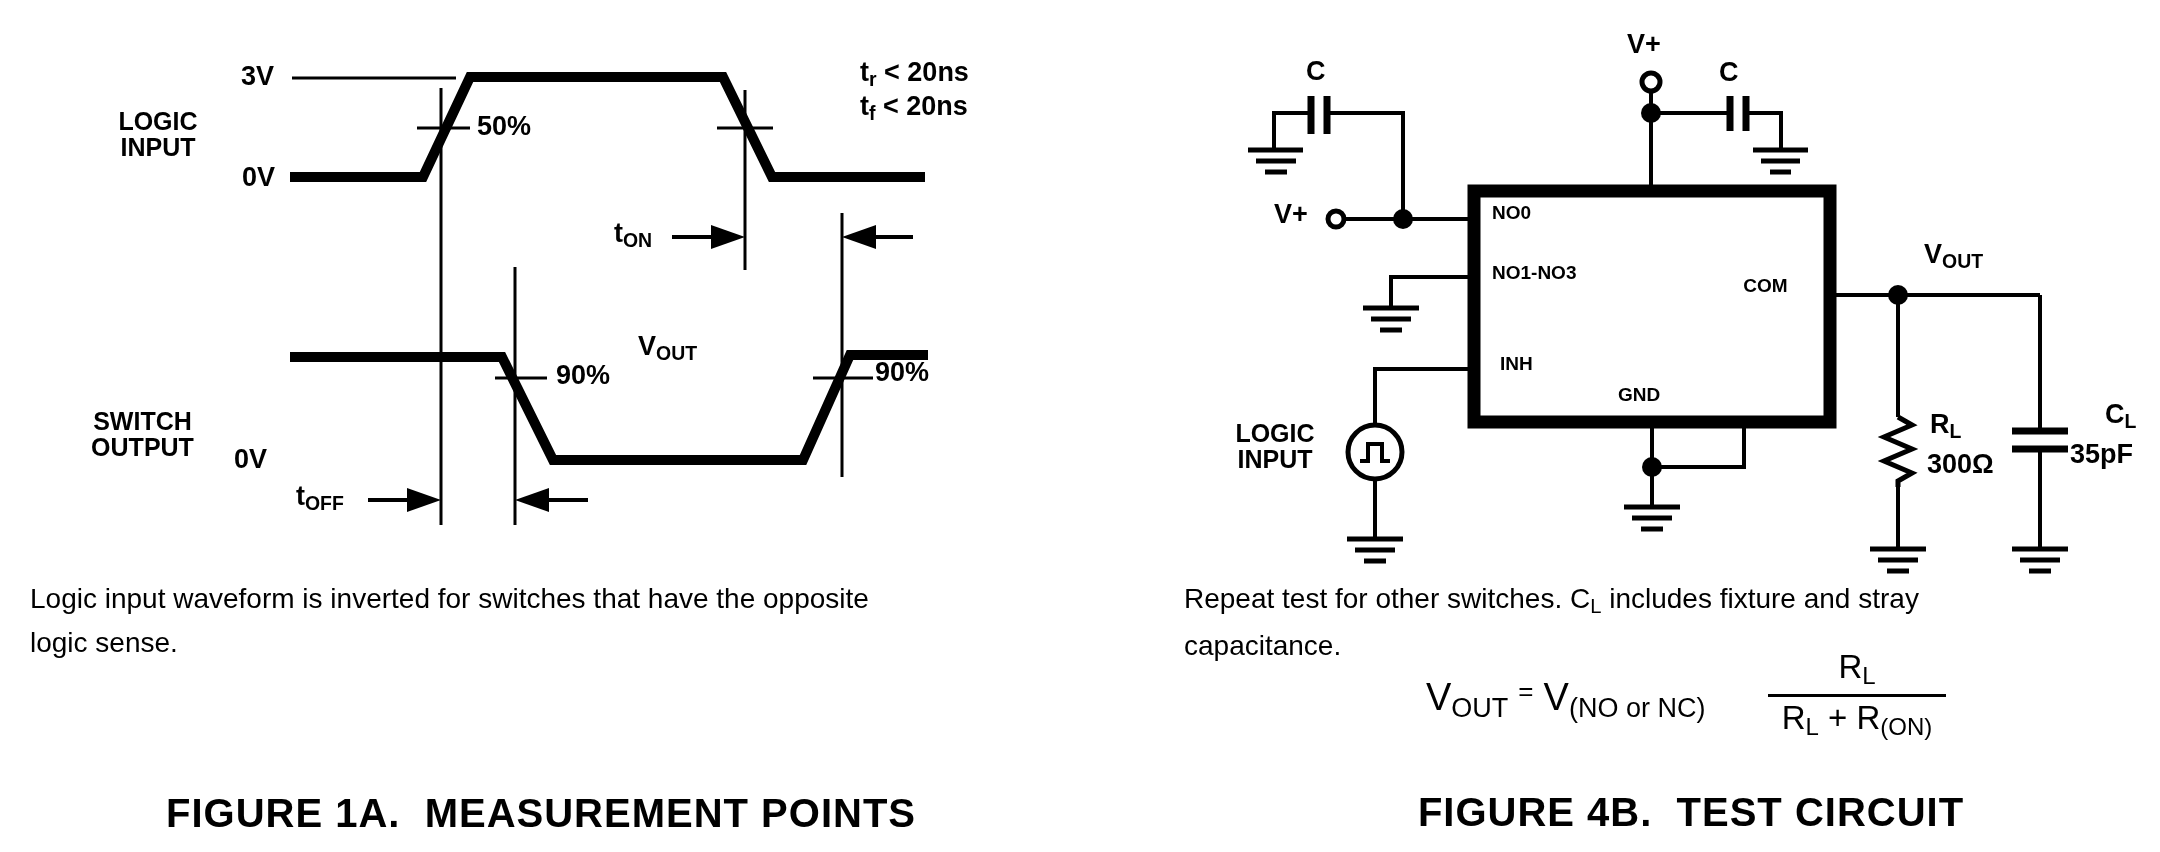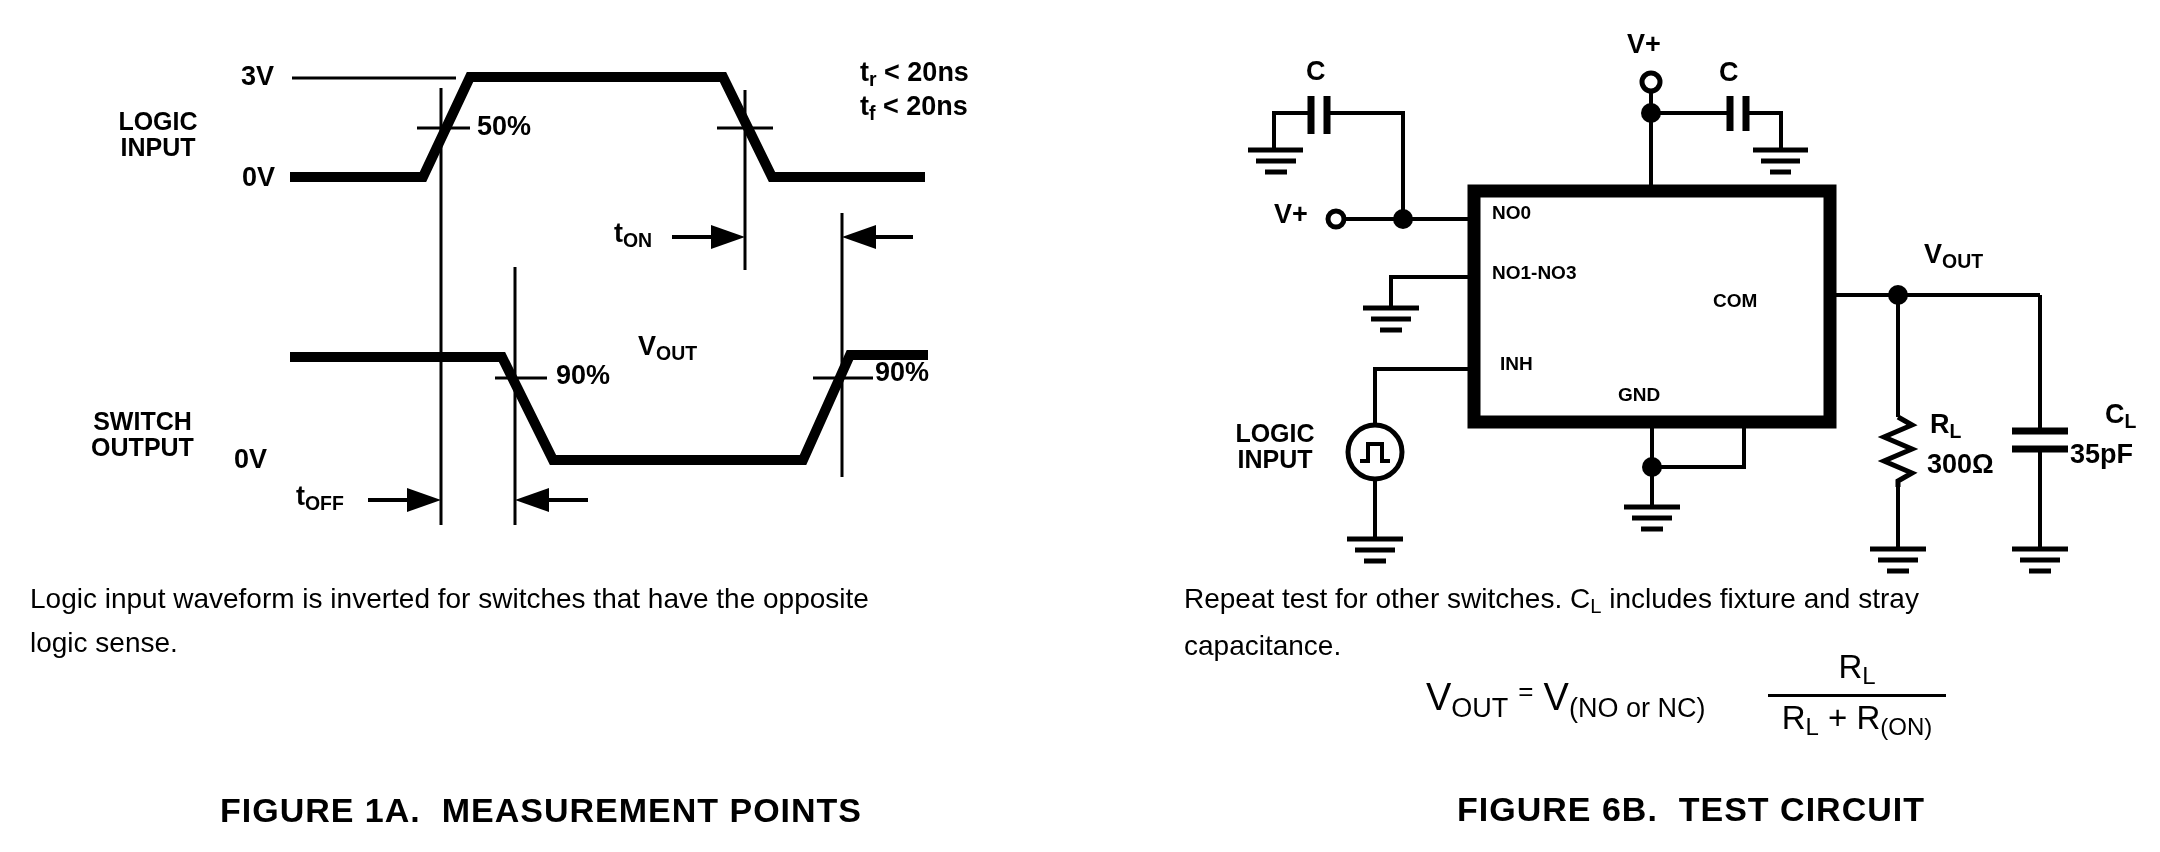--- a/index.html
+++ b/index.html
@@ -12,21 +12,21 @@
     position:absolute; font-weight:bold; font-size:27px; line-height:1.05;
     white-space:pre; color:#000;
   }
   .pin { font-size:19px; }
   .blk { text-align:center; line-height:26px; font-size:25px; }
   .sub { font-size:0.72em; vertical-align:-0.25em; font-weight:inherit; }
   .note {
     position:absolute; font-size:28px; font-weight:normal; white-space:pre; color:#000000;
   }
   .caption {
-    position:absolute; font-weight:bold; font-size:34px; letter-spacing:1px;
+    position:absolute; font-weight:bold; font-size:40px; letter-spacing:1px;
     transform:translateX(-50%); white-space:pre; color:#000;
   }
   .formula-lhs {
     position:absolute; font-size:38px; font-weight:normal; white-space:pre;
   }
   .formula-lhs .sub { font-size:27px; }
   .eq { font-size:26px; vertical-align:10px; margin:0 10px; }
   .fraction {
     position:absolute; text-align:center; font-size:33px; font-weight:normal;
     min-width:178px;
@@ -146,33 +146,33 @@
   <div class="note" style="left:30px; top:627px;">logic sense.</div>
   <div class="caption" style="left:541px; top:791px;">FIGURE 1A.  MEASUREMENT POINTS</div>
 
   <div class="lbl" style="left:1306px; top:57px;">C</div>
   <div class="lbl" style="left:1274px; top:200px;">V+</div>
   <div class="lbl" style="left:1627px; top:30px;">V+</div>
   <div class="lbl" style="left:1719px; top:58px;">C</div>
   <div class="lbl pin" style="left:1492px; top:203px;">NO0</div>
   <div class="lbl pin" style="left:1492px; top:263px;">NO1-NO3</div>
   <div class="lbl pin" style="left:1500px; top:354px;text-align:center;">INH</div>
-  <div class="lbl pin" style="left:1713px; top:291px; width:105px; text-align:left;">COM</div>
+  <div class="lbl pin" style="left:1713px; top:276px; width:105px; text-align:center;">COM</div>
   <div class="lbl pin" style="left:1618px; top:385px;">GND</div>
   <div class="lbl blk" style="left:1218px; top:420px; width:114px;"><span>LOGIC</span><br><span>INPUT</span></div>
   <div class="lbl" style="left:1924px; top:240px;"><span>V</span><span class="sub">OUT</span></div>
   <div class="lbl" style="left:1930px; top:410px;"><span>R</span><span class="sub">L</span></div>
   <div class="lbl" style="left:1927px; top:450px;">300Ω</div>
   <div class="lbl" style="left:2070px; top:400px;margin-left:35px;"><span>C</span><span class="sub">L</span></div>
   <div class="lbl" style="left:2070px; top:440px;">35pF</div>
   <div class="note" style="left:1184px; top:583px;"><span>Repeat test for other switches. C</span><span class="sub">L</span><span> includes fixture and stray</span></div>
   <div class="note" style="left:1184px; top:630px;">capacitance.</div>
 
   <div class="formula-lhs" style="left:1410px; top:676px;margin-left:16px;"><span>V</span><span class="sub">OUT</span><span class="eq">=</span><span>V</span><span class="sub">(NO or NC)</span></div>
   <div class="fraction" style="left:1768px; top:648px;">
     <div><span>R</span><span class="sub">L</span></div>
     <div class="frac-bar"></div>
     <div style="white-space:pre;"><span>R</span><span class="sub">L</span><span> + </span><span>R</span><span class="sub">(ON)</span></div>
   </div>
 
-  <div class="caption" style="left:1691px; top:790px;">FIGURE 6B.  TEST CIRCUIT</div>
+  <div class="caption" style="left:1691px; top:790px;">FIGURE 4B.  TEST CIRCUIT</div>
 
 </div>
 
 </body></html>

